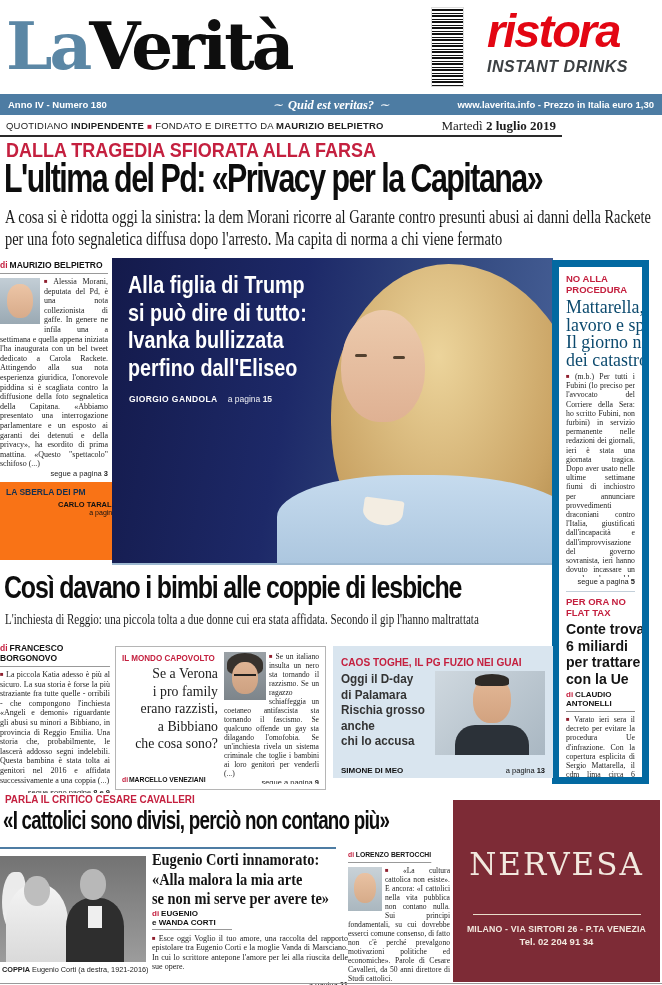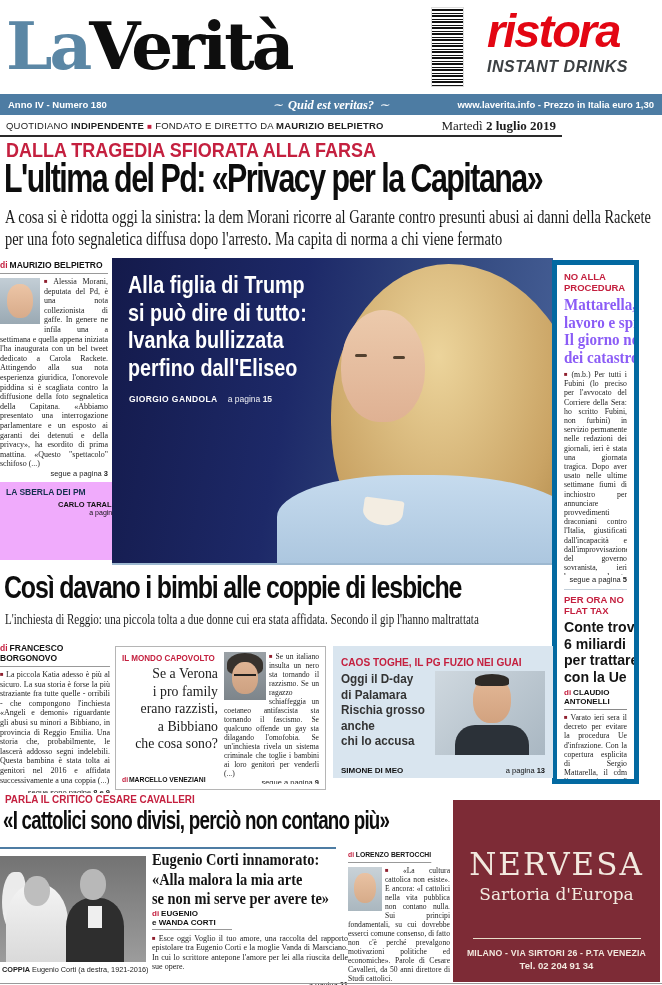--- a/index.html
+++ b/index.html
@@ -55,21 +55,21 @@
   .cont { font-size:7.5px; text-align:right; color:#222; }
   .cont .pg { font-weight:bold; }
 
   .col-belpietro { left:0px; top:260px; width:108px; height:218px; }
   .col-belpietro .bodywrap { height:192px; overflow:hidden; }
   .mug { float:left; width:40px; height:46px; margin:1px 4px 2px 0; position:relative; overflow:hidden;
     background:linear-gradient(#c3ced6,#9aa9b3); }
   .mug .face { position:absolute; left:7px; top:6px; width:26px; height:34px; border-radius:46%;
     background:linear-gradient(#ecc5a6,#d8ab8a); }
 
-  .box-sberla { left:0px; top:482px; width:128px; height:78px; background:#f0abfc; padding:5px 6px; }
+  .box-sberla { left:0px; top:482px; width:128px; height:78px; background:#f97316; padding:5px 6px; }
   .box-sberla .k { font-size:8.5px; font-weight:bold; color:#16304e; margin-bottom:2px; }
   .box-sberla .t { font-size:12px; font-weight:600; color:#2c2c2c; line-height:14px; }
   .box-sberla .by { font-size:7.5px; font-weight:bold; text-align:right; margin-top:3px; }
   .box-sberla .pgl { font-size:7px; text-align:right; }
 
   .photo-ivanka { left:112px; top:258px; width:441px; height:307px; overflow:hidden;
     background:linear-gradient(100deg,#141a4b 0%,#1d2968 40%,#33497f 70%,#49639a 100%);
     border-bottom:2px solid #9db8d0; }
   .iv-hair { position:absolute; right:-34px; top:6px; width:256px; height:330px;
     background:radial-gradient(ellipse at 42% 28%, #ecd49b, #caa465 58%, #a57f41 90%);
@@ -80,23 +80,23 @@
   .iv-top { position:absolute; right:-24px; bottom:-12px; width:300px; height:100px;
     background:linear-gradient(#c6dbee,#a9c4dd); border-radius:42% 48% 0 0; }
   .iv-collar { position:absolute; right:150px; bottom:38px; width:40px; height:26px;
     background:#f3ede2; border-radius:10% 10% 50% 50%; transform:rotate(8deg); }
   .iv-hl { position:absolute; left:16px; top:14px; color:#fff; font-weight:bold; font-size:23.5px; line-height:27.5px; }
   .iv-hl .ln { display:block; white-space:nowrap; transform:scaleX(0.84); transform-origin:0 50%; }
   .iv-by { position:absolute; left:17px; top:136px; color:#fff; font-size:8.5px; }
   .iv-by .n { font-weight:bold; letter-spacing:0.4px; }
   .iv-by .p { margin-left:10px; opacity:.92; }
 
-  .col-right { left:552px; top:260px; width:87px; height:524px; border:5px solid #0369a1; padding:6px 7px; overflow:hidden; }
+  .col-right { left:552px; top:260px; width:97px; height:524px; border:7px solid #0369a1; padding:6px 7px; overflow:hidden; }
   .col-right .k { font-size:9.5px; margin-bottom:3px; }
-  .t-serif { font-family:"Liberation Serif", serif; font-weight:bold; font-size:16px; line-height:17.5px; color:#8b5cf6; }
+  .t-serif { font-family:"Liberation Serif", serif; font-weight:normal; font-size:19px; line-height:17.5px; color:#0c4a6e; }
   .t-serif .ln, .t-sans .ln { display:block; white-space:nowrap; transform:scaleX(0.94); transform-origin:0 50%; }
   .t-sans { font-weight:bold; font-size:15px; line-height:16.5px; color:#141414; }
   .col-right .bodywrap1 { height:205px; overflow:hidden; margin-top:4px; }
   .col-right .body-sm { font-size:7.8px; line-height:9.2px; }
   .sec-flat { border-top:1px solid #c3cfd9; margin-top:5px; padding-top:4px; }
   .by-anton { font-size:8px; font-weight:bold; border-bottom:1px solid #8a8a8a; padding:3px 0 3px; margin-bottom:3px; }
   .by-anton .di { color:#c4203f; margin-right:2px; }
   .col-right .bodywrap2 { height:128px; overflow:hidden; }
 
   
@@ -353,20 +353,19 @@
       <div class="mug-bert">
           <div class="face"></div>
         </div>
       <div class="body-sm just"><span class="bullet">■</span><span>«La cultura cattolica non esiste». E ancora: «I cattolici nella vita pubblica non contano nulla. Sui principi fondamentali, su cui dovrebbe esserci comune consenso, di fatto non c'è perché prevalgono motivazioni politiche ed economiche». Parole di Cesare Cavalleri, da 50 anni direttore di Studi cattolici.</span></div>
     </div>
     
   </div>
 
   <div class="ad">
     <div class="name">NERVESA</div>
-    <div class="tag">Sartoria d'Europa</div>
     <div class="divider"></div>
     <div class="addr">MILANO - VIA SIRTORI 26 - P.TA VENEZIA</div>
     <div class="tel">Tel. 02 204 91 34</div>
   </div>
 
   <div class="abs botrule"></div>
 </div>
 
 </body></html>

